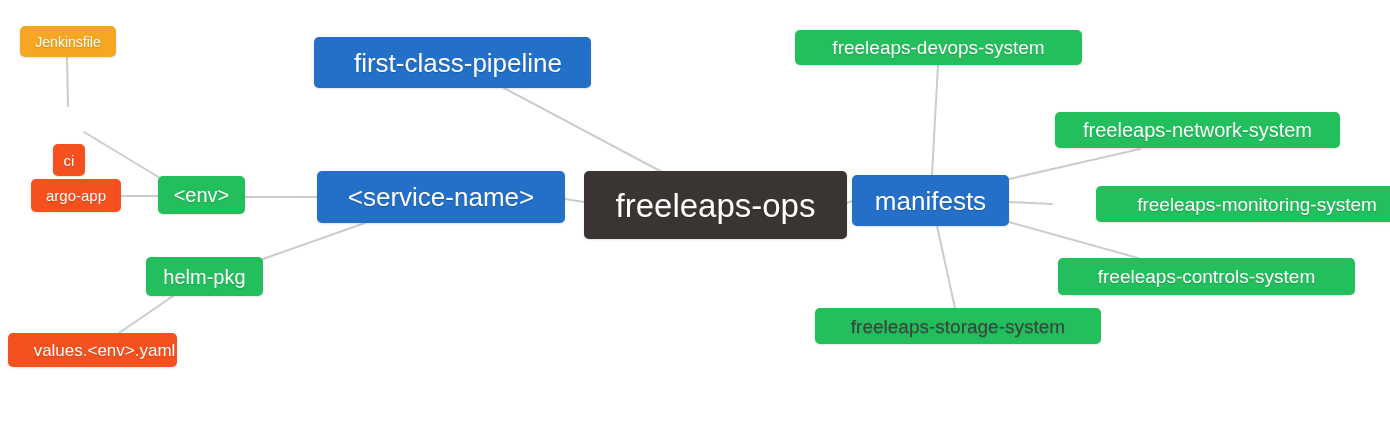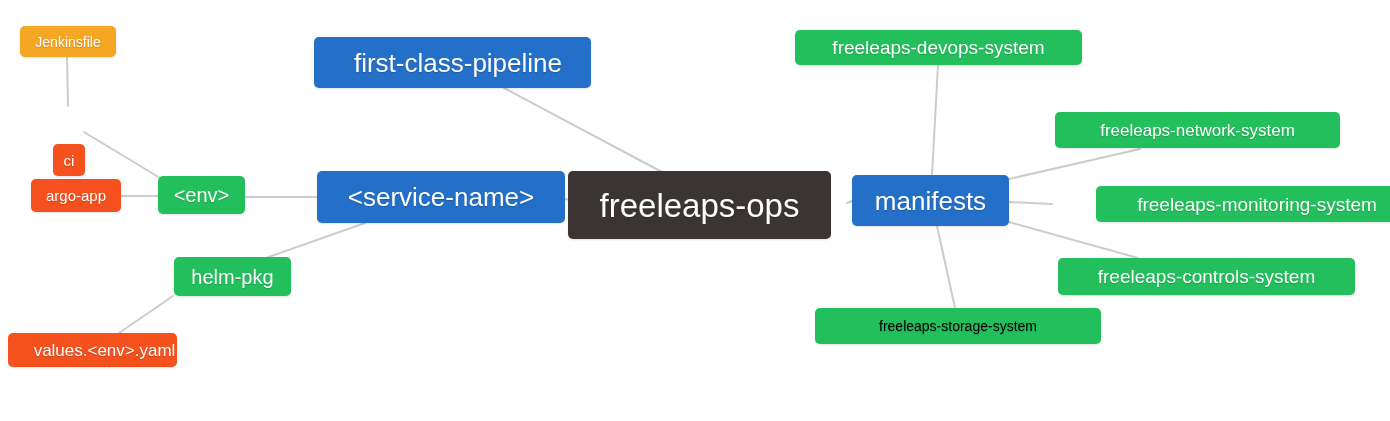--- a/index.html
+++ b/index.html
@@ -57,25 +57,25 @@
       <line x1="1009" y1="179" x2="1140" y2="149" stroke="#cccccc" stroke-width="2" stroke-linecap="round"></line>
       <line x1="1009" y1="202" x2="1052" y2="204" stroke="#cccccc" stroke-width="2" stroke-linecap="round"></line>
       <line x1="1009" y1="222" x2="1138" y2="258" stroke="#cccccc" stroke-width="2" stroke-linecap="round"></line>
       <line x1="937" y1="226" x2="955" y2="308" stroke="#cccccc" stroke-width="2" stroke-linecap="round"></line>
     </svg>
   <div id="node-layer">
       <div class="node" style="left: 20px; top: 26px; width: 96px; height: 31px; font-size: 14px; background: rgb(245, 166, 35); color: rgb(255, 255, 255);">Jenkinsfile</div>
       <div class="node" style="left: 53px; top: 106px; width: 32px; height: 32px; font-size: 15px; background: rgb(244, 81, 30); color: rgb(255, 255, 255); margin-top: 38px;">ci</div>
       <div class="node" style="left: 31px; top: 179px; width: 90px; height: 33px; font-size: 15px; background: rgb(244, 81, 30); color: rgb(255, 255, 255);">argo-app</div>
       <div class="node" style="left: 158px; top: 176px; width: 87px; height: 38px; font-size: 20px; background: rgb(35, 191, 93); color: rgb(255, 255, 255);">&lt;env&gt;</div>
-      <div class="node" style="left: 146px; top: 257px; width: 117px; height: 39px; font-size: 20px; background: rgb(35, 191, 93); color: rgb(255, 255, 255); margin-left: 28px;">helm-pkg</div>
+      <div class="node" style="left: 146px; top: 257px; width: 117px; height: 39px; font-size: 20px; background: rgb(35, 191, 93); color: rgb(255, 255, 255);">helm-pkg</div>
       <div class="node" style="left: 8px; top: 333px; width: 169px; height: 34px; font-size: 17px; background: rgb(244, 81, 30); color: rgb(255, 255, 255); padding-left: 24px;">values.&lt;env&gt;.yaml</div>
       <div class="node" style="left: 314px; top: 37px; width: 277px; height: 51px; font-size: 26px; background: rgb(36, 112, 200); color: rgb(255, 255, 255); padding-left: 11px;">first-class-pipeline</div>
       <div class="node" style="left: 317px; top: 171px; width: 248px; height: 52px; font-size: 26px; background: rgb(36, 112, 200); color: rgb(255, 255, 255);">&lt;service-name&gt;</div>
-      <div class="node" style="left: 568px; top: 171px; width: 263px; height: 68px; font-size: 33px; background: rgb(58, 53, 50); color: rgb(255, 255, 255);">freeleaps-ops</div>
+      <div class="node" style="left: 584px; top: 171px; width: 263px; height: 68px; font-size: 33px; background: rgb(58, 53, 50); color: rgb(255, 255, 255);">freeleaps-ops</div>
       <div class="node" style="left: 852px; top: 175px; width: 157px; height: 51px; font-size: 26px; background: rgb(36, 112, 200); color: rgb(255, 255, 255);">manifests</div>
       <div class="node" style="left: 795px; top: 30px; width: 287px; height: 35px; font-size: 19px; background: rgb(35, 191, 93); color: rgb(255, 255, 255); text-align: center;">freeleaps-devops-system</div>
-      <div class="node" style="left: 1055px; top: 112px; width: 285px; height: 36px; font-size: 17px; background: rgb(35, 191, 93); color: rgb(255, 255, 255);">freeleaps-network-system</div>
+      <div class="node" style="left: 1055px; top: 112px; width: 285px; height: 36px; font-size: 20px; background: rgb(35, 191, 93); color: rgb(255, 255, 255);">freeleaps-network-system</div>
       <div class="node" style="left: 1052px; top: 186px; width: 322px; height: 36px; font-size: 19px; background: rgb(35, 191, 93); color: rgb(255, 255, 255); margin-left: 44px;">freeleaps-monitoring-system</div>
       <div class="node" style="left: 1058px; top: 258px; width: 297px; height: 37px; font-size: 19px; background: rgb(35, 191, 93); color: rgb(255, 255, 255);">freeleaps-controls-system</div>
-      <div class="node" style="left: 815px; top: 308px; width: 286px; height: 36px; font-size: 14px; background: rgb(35, 191, 93); color: #000000;">freeleaps-storage-system</div>
+      <div class="node" style="left: 815px; top: 308px; width: 286px; height: 36px; font-size: 19px; background: rgb(35, 191, 93); color: #404040;">freeleaps-storage-system</div>
     </div>
 </div>
 
 </body></html>

